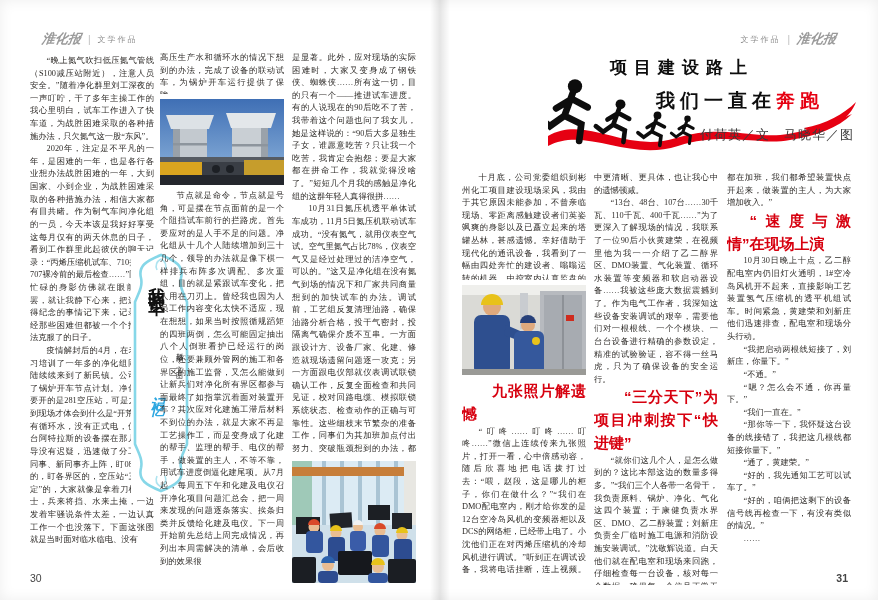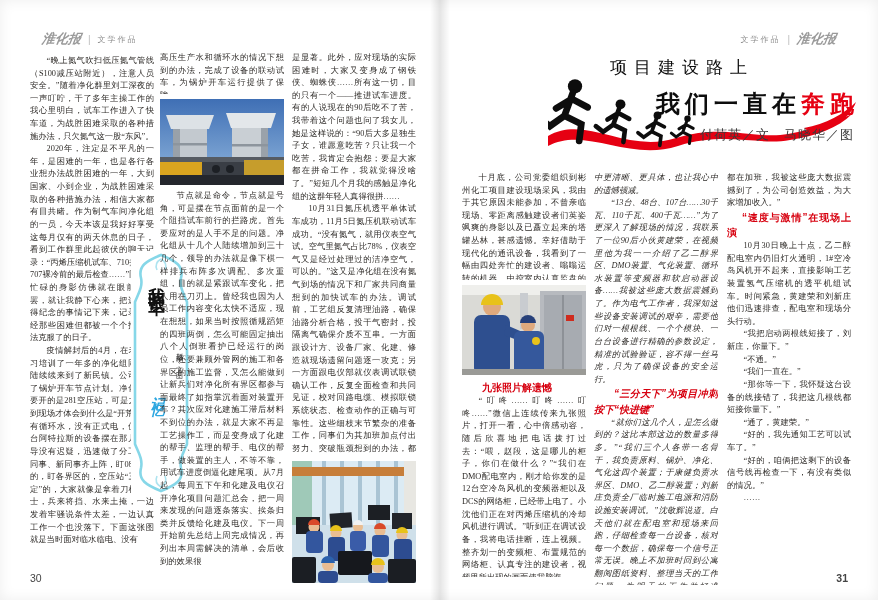--- a/index.html
+++ b/index.html
@@ -25,44 +25,44 @@
   .pageno{position:absolute;bottom:16px;font-size:10.5px;color:#444;
     font-family:"Liberation Sans","DejaVu Sans",sans-serif;margin-top:36px;}
   .pageno-left{left:30px;}
   .pageno-right{right:30px;font-weight:bold;}
 
   
   .col{position:absolute;width:124px;color:#2e2b28;font-size:8.3px;line-height:1.52;
     text-align:justify;overflow:hidden;}
   .col p{margin:0;text-indent:2em;}
   .col p.cont{text-indent:0;}
-  .redhead{color:#d7000f;font-weight:bold;font-size:10px;margin:3px 0 3px 0;
+  .redhead{color:#d7000f;font-weight:bold;font-size:15px;margin:3px 0 3px 0;
     font-family:"Liberation Sans","DejaVu Sans",sans-serif;}
   .tblock{overflow:hidden;}
 
   
   .photo{display:block;border:0;}
   .photo-wrap{margin:5px 0;font-size:0;line-height:0;}
 
   
   .title-box{position:absolute;left:131px;top:251px;width:60px;height:244px;background:#fff;}
   .title-box svg{position:absolute;left:0;top:0;}
   .vt-main{position:absolute;left:15px;top:22px;writing-mode:vertical-rl;
     font-weight:900;font-size:16.5px;letter-spacing:4px;color:#111;
     font-family:"Liberation Sans","DejaVu Sans",sans-serif;}
   .vt-script{position:absolute;left:17px;top:135px;writing-mode:vertical-rl;
     font-style:italic;font-weight:bold;font-size:14px;letter-spacing:6px;color:#2ea7e0;}
   .vt-author{position:absolute;right:7px;top:96px;writing-mode:vertical-rl;
     font-size:7px;color:#333;letter-spacing:2px;}
 
   
   .title-art{position:absolute;left:548px;top:50px;width:318px;height:120px;}
-  .ta-line1{position:absolute;left:62px;top:6px;font-size:17px;font-weight:400;
+  .ta-line1{position:absolute;left:62px;top:6px;font-size:17px;font-weight:700;
     letter-spacing:7px;color:#0d0d0d;font-family:"Liberation Sans","DejaVu Sans",sans-serif;}
-  .ta-line2{position:absolute;left:108px;top:38px;font-size:24px;font-weight:900;
+  .ta-line2{position:absolute;left:108px;top:38px;font-size:19px;font-weight:900;
     letter-spacing:5px;color:#0d0d0d;font-family:Liberation Mono, monospace;}
   .ta-line2 .red{color:#e60012;}
   .ta-byline{position:absolute;right:12px;top:76px;font-size:13px;color:#3a3a3a;letter-spacing:1px;}
   .ta-canvas{position:absolute;left:0;top:28px;}
 </style>
 </head>
 <body>
 
 <div class="spread">
   <div class="fold"></div>
@@ -223,33 +223,34 @@
         <circle cx="74" cy="56" r="4" fill="#e8c21a"></circle>
         <rect x="0" y="84" width="124" height="6" fill="#9a9a96"></rect>
       </svg>
     </div>
     <div class="tblock" style="height:197px;">
       <p class="redhead" style="text-indent:2em;">九张照片解遗憾</p>
       <p>“叮咚……叮咚……叮咚……”微信上连续传来九张照片，打开一看，心中倍感动容，随后欣喜地把电话拨打过去：“喂，赵段，这是哪儿的柜子，你们在做什么？”“我们在DMO配电室内，刚才给你发的是12台空冷岛风机的变频器柜以及DCS的网络柜，已经带上电了。小沈他们正在对丙烯压缩机的冷却风机进行调试。”听到正在调试设备，我将电话挂断，连上视频。整齐划一的变频柜、布置规范的网络柜、认真专注的建设者，视频里所出现的画面使我脑海</p>
     </div>
   </div>
 
-  <div class="col" style="left:594px;top:172px;height:413px;font-style:italic;">
+  <div class="col" style="left:594px;top:172px;height:413px;">
     <p class="cont">中更清晰、更具体，也让我心中的遗憾顿减。</p>
     <p>“13台、48台、107台……30千瓦、110千瓦、400千瓦……”为了更深入了解现场的情况，我联系了一位90后小伙黄建荣，在视频里他为我一一介绍了乙二醇界区、DMO装置、气化装置、循环水装置等变频器和软启动器设备……我被这些庞大数据震撼到了。作为电气工作者，我深知这些设备安装调试的艰辛，需要他们对一根根线、一个个模块、一台台设备进行精确的参数设定，精准的试验验证，容不得一丝马虎，只为了确保设备的安全运行。</p>
     <p class="redhead" style="text-indent:2em;">“三分天下”为项目冲刺按下“快进键”</p>
     <p>“就你们这几个人，是怎么做到的？这比本部这边的数量多得多。”“我们三个人各带一名骨干，我负责原料、锅炉、净化、气化这四个装置；于康健负责水界区、DMO、乙二醇装置；刘新庄负责全厂临时施工电源和消防设施安装调试。”沈敬辉说道。白天他们就在配电室和现场来回跑，仔细检查每一台设备，核对每一个数据，确保每一个信号正常无误。晚上不加班时回到公寓翻阅图纸资料、整理当天的工作问题，为明天的工作做好准备。“不过最近晚上</p>
   </div>
 
   <div class="col" style="left:727px;top:172px;height:413px;">
-    <p class="cont">都在加班，我被这些庞大数据震撼到了，为公司创造效益，为大家增加收入。”</p>
+    <p class="cont">都在加班，我们都希望装置快点开起来，做装置的主人，为大家增加收入。”</p>
     <p class="redhead" style="text-indent:1.5em;">“速度与激情”在现场上演</p>
     <p>10月30日晚上十点，乙二醇配电室内仍旧灯火通明，1#空冷岛风机开不起来，直接影响工艺装置氢气压缩机的透平机组试车。时间紧急，黄建荣和刘新庄他们迅速排查，配电室和现场分头行动。</p>
     <p>“我把启动两根线短接了，刘新庄，你量下。”</p>
     <p>“不通。”</p>
+    <p>“嗯？怎么会不通，你再量下。”</p>
     <p>“我们一直在。”</p>
     <p>“那你等一下，我怀疑这台设备的线接错了，我把这几根线都短接你量下。”</p>
     <p>“通了，黄建荣。”</p>
     <p>“好的，我先通知工艺可以试车了。”</p>
     <p>“好的，咱俩把这剩下的设备信号线再检查一下，有没有类似的情况。”</p>
     <p>……</p>
   </div>
 
   <div class="pageno pageno-left">30</div>
   <div class="pageno pageno-right">31</div>

